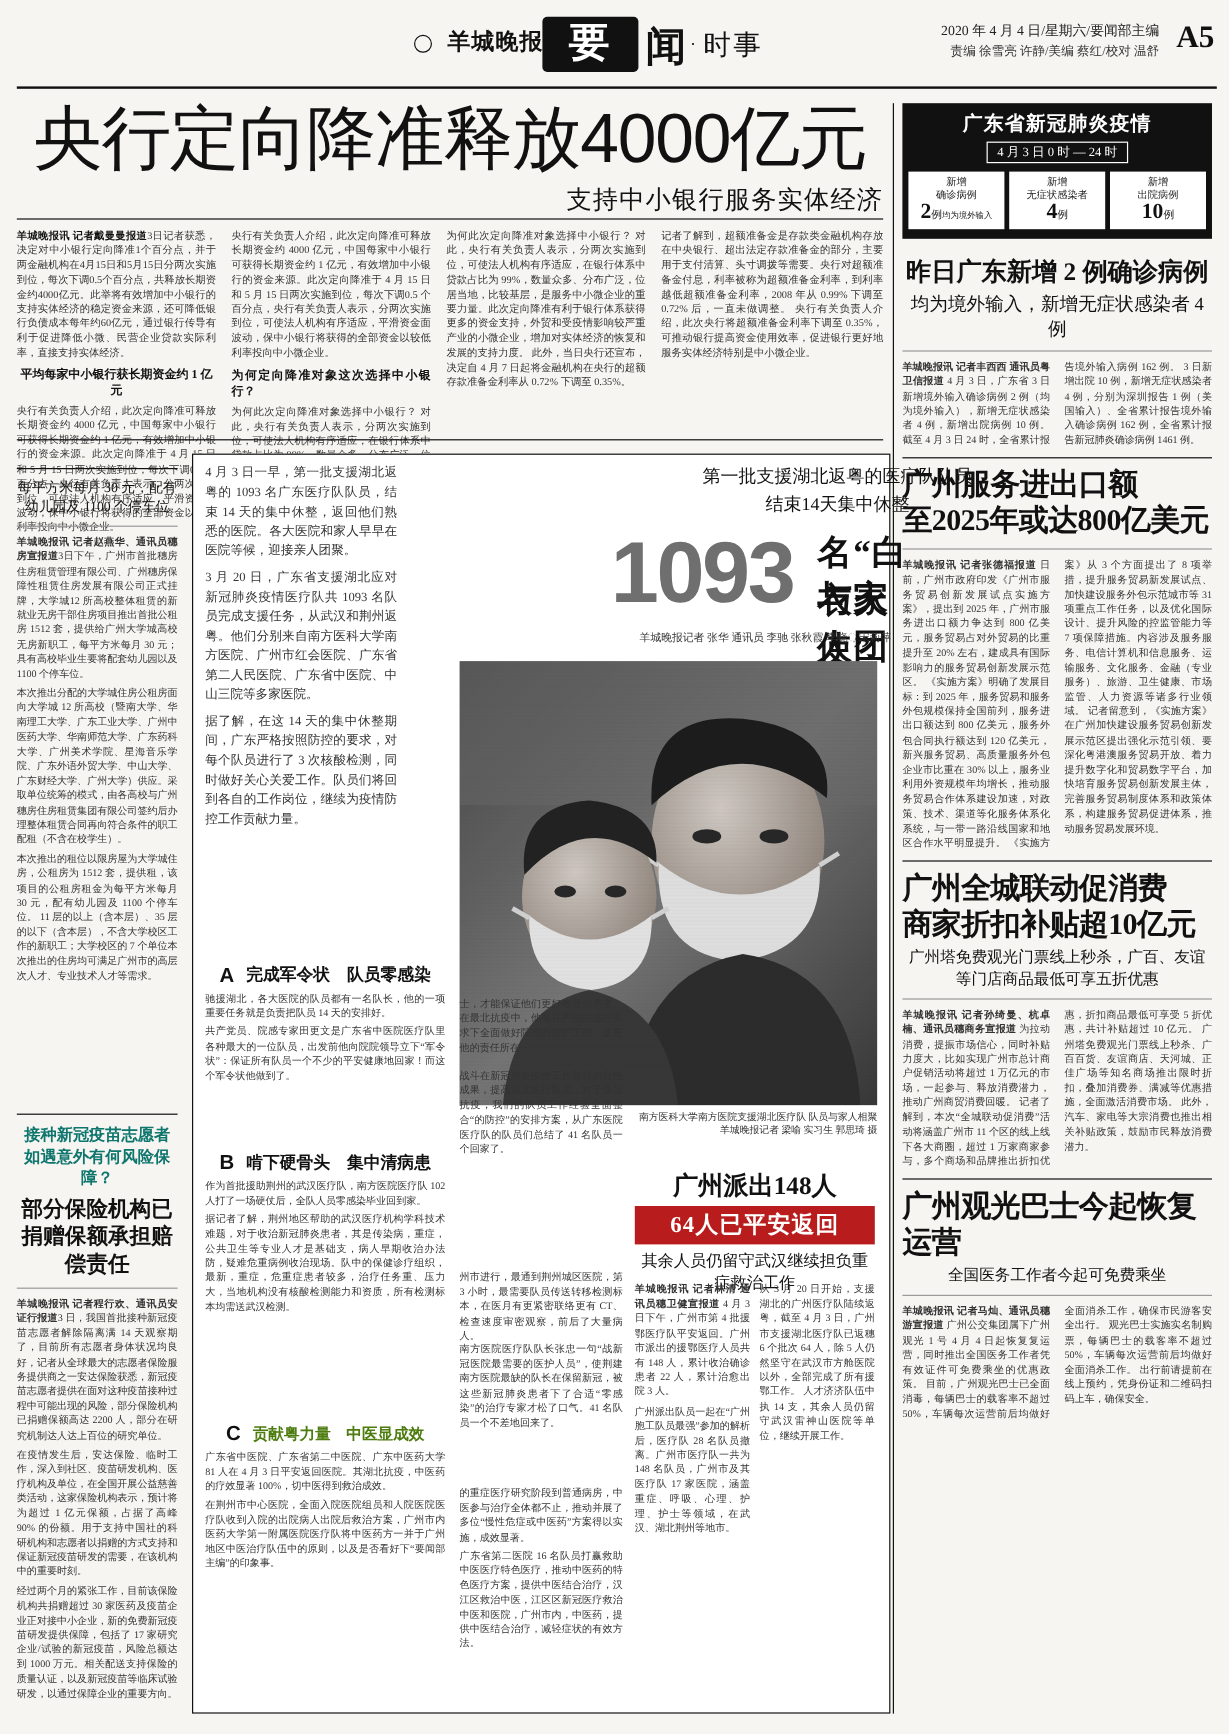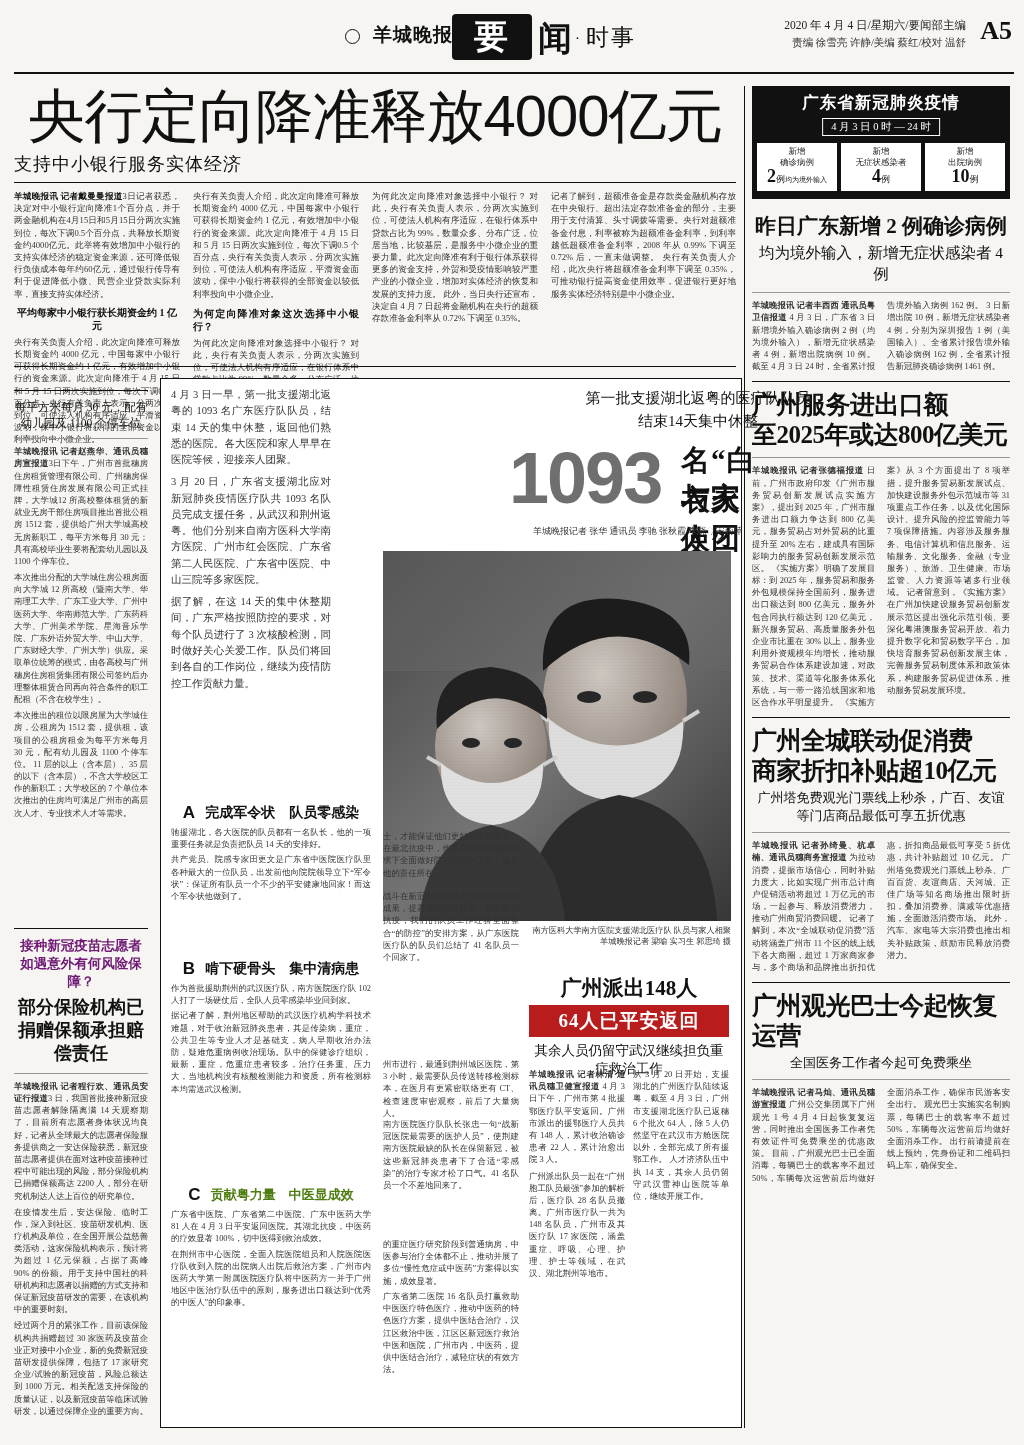--- a/index.html
+++ b/index.html
@@ -13,21 +13,21 @@
   .yaowen{position:absolute;left:452px;top:14px;width:80px;height:46px;background:#111;color:#fff;font-size:34px;font-weight:bold;text-align:center;line-height:46px;border-radius:4px;letter-spacing:2px;}
   .yaowen2{position:absolute;left:538px;top:16px;font-size:34px;font-weight:bold;color:#111;letter-spacing:1px;}
   .md-dot{position:absolute;left:575px;top:30px;font-size:15px;color:#111;}
   .md-shishi{position:absolute;left:586px;top:22px;font-size:23px;color:#111;letter-spacing:2px;}
   .md-date{position:absolute;right:58px;top:18px;font-size:11.5px;color:#222;text-align:right;}
   .md-edit{position:absolute;right:58px;top:36px;font-size:10.5px;color:#333;text-align:right;}
   .pageno{position:absolute;right:12px;top:16px;font-size:26px;font-weight:bold;color:#111;}
   .rule{position:absolute;background:#111;}
   
   .head-main{position:absolute;left:14px;top:86px;width:722px;font-size:58px;font-weight:normal;color:#111;letter-spacing:-1px;font-family:"Liberation Sans",sans-serif;text-align:center;line-height:1.05;}
-  .head-sub{position:absolute;left:14px;top:152px;width:722px;text-align:left;font-size:18px;color:#111;letter-spacing:1px;}
+  .head-sub{position:absolute;left:14px;top:152px;width:722px;text-align:right;font-size:21px;color:#111;letter-spacing:1px;}
   
   .col{position:absolute;font-size:8.6px;line-height:1.42;color:#333;text-align:justify;}
   .col b.lead{color:#111;font-weight:bold;}
   
   .rail{position:absolute;left:752px;top:86px;width:258px;}
   .box-epi{position:relative;width:258px;background:#111;color:#fff;padding:6px 0 8px;box-sizing:border-box;}
   .box-epi .t1{text-align:center;font-size:16.5px;font-weight:bold;letter-spacing:1px;}
   .box-epi .t2{text-align:center;font-size:10.5px;margin-top:4px;border:1px solid #fff;display:inline-block;padding:1px 8px;position:relative;left:50%;transform:translateX(-50%);}
   .epi-cells{display:flex;margin-top:7px;padding:0 5px;gap:4px;}
   .epi-cell{flex:1;background:#fff;color:#111;text-align:center;padding:3px 0 4px;}
@@ -108,21 +108,21 @@
     <hr class="thin">
     <div class="hdr-left-sub">每平方米每月 30 元，配有幼儿园及 1100 个停车位</div>
     <hr class="hair">
     <div class="tiny" style="margin-top:3px;"><b>羊城晚报讯 记者赵燕华、通讯员穗房宣报道</b><span>3日下午，广州市首批穗房住房租赁管理有限公司、广州穗房保障性租赁住房发展有限公司正式挂牌，大学城12 所高校整体租赁的新就业无房干部住房项目推出首批公租房 1512 套，提供给广州大学城高校无房新职工，每平方米每月 30 元；具有高校毕业生要将配套幼儿园以及 1100 个停车位。</span></div>
     <div class="tiny" style="margin-top:4px;">本次推出分配的大学城住房公租房面向大学城 12 所高校（暨南大学、华南理工大学、广东工业大学、广州中医药大学、华南师范大学、广东药科大学、广州美术学院、星海音乐学院、广东外语外贸大学、中山大学、广东财经大学、广州大学）供应。采取单位统筹的模式，由各高校与广州穗房住房租赁集团有限公司签约后办理整体租赁合同再向符合条件的职工配租（不含在校学生）。</div>
     <div class="tiny" style="margin-top:4px;">本次推出的租位以限房屋为大学城住房，公租房为 1512 套，提供租，该项目的公租房租金为每平方米每月 30 元，配有幼儿园及 1100 个停车位。 11 层的以上（含本层）、35 层的以下（含本层），不含大学校区工作的新职工；大学校区的 7 个单位本次推出的住房均可满足广州市的高层次人才、专业技术人才等需求。</div>
   </div>
 
   <div style="position:absolute;left:14px;top:920px;width:134px;">
     <hr class="thin">
-    <div style="font-size:13.5px;font-weight:bold;color:#701a75;text-align:center;line-height:1.35;">接种新冠疫苗志愿者如遇意外有何风险保障？</div>
+    <div style="font-size:13.5px;font-weight:bold;color:#0f766e;text-align:center;line-height:1.35;">接种新冠疫苗志愿者如遇意外有何风险保障？</div>
     <div style="font-size:18px;font-weight:bold;color:#111;text-align:center;line-height:1.3;margin-top:4px;">部分保险机构已捐赠保额承担赔偿责任</div>
     <hr class="hair">
     <div class="tiny" style="margin-top:3px;"><b>羊城晚报讯 记者程行欢、通讯员安证行报道</b><span>3 日，我国首批接种新冠疫苗志愿者解除隔离满 14 天观察期了，目前所有志愿者身体状况均良好，记者从全球最大的志愿者保险服务提供商之一安达保险获悉，新冠疫苗志愿者提供在面对这种疫苗接种过程中可能出现的风险，部分保险机构已捐赠保额高达 2200 人，部分在研究机制达人达上百位的研究单位。</span></div>
     <div class="tiny" style="margin-top:4px;">在疫情发生后，安达保险、临时工作，深入到社区、疫苗研发机构、医疗机构及单位，在全国开展公益慈善类活动，这家保险机构表示，预计将为超过 1 亿元保额，占据了高峰 90% 的份额。用于支持中国社的科研机构和志愿者以捐赠的方式支持和保证新冠疫苗研发的需要，在该机构中的重要时刻。</div>
     <div class="tiny" style="margin-top:4px;">经过两个月的紧张工作，目前该保险机构共捐赠超过 30 家医药及疫苗企业正对接中小企业，新的免费新冠疫苗研发提供保障，包括了 17 家研究企业/试验的新冠疫苗，风险总额达到 1000 万元。相关配送支持保险的质量认证，以及新冠疫苗等临床试验研发，以通过保障企业的重要方向。</div>
   </div>
 
   <div class="feature">
     <div class="feat-kicker">
       <div>第一批支援湖北返粤的医疗队队员</div>
@@ -201,21 +201,21 @@
     </div>
     <div class="tiny" style="position:absolute;left:222px;top:680px;width:136px;">州市进行，最通到荆州城区医院，第 3 小时，最需要队员传送转移检测标本，在医月有更紧密联络更有 CT、检查速度审密观察，前后了大量病人。</div>
     <div class="tiny" style="position:absolute;left:222px;top:740px;width:136px;">南方医院医疗队队长张忠一句“战新冠医院最需要的医护人员”，使荆建南方医院最缺的队长在保留新冠，被这些新冠肺炎患者下了合适“零感染”的治疗专家才松了口气。41 名队员一个不差地回来了。</div>
 
     <div style="position:absolute;left:10px;top:806px;width:200px;">
       <div style="text-align:center;">
         <span class="blk-letter">C</span>
         <span style="font-size:13px;font-weight:bold;color:#4d7c0f;margin-top:48px;">贡献粤力量　中医显成效</span>
       </div>
       <div class="tiny" style="margin-top:4px;">广东省中医院、广东省第二中医院、广东中医药大学 81 人在 4 月 3 日平安返回医院。其湖北抗疫，中医药的疗效显著 100%，切中医得到救治成效。</div>
-      <div class="tiny" style="margin-top:3px;">在荆州市中心医院，全面入院医院组员和人院医院医疗队收到入院的出院病人出院后救治方案，广州市内医药大学第一附属医院医疗队将中医药方一并于广州地区中医治疗队伍中的原则，服务进出口额达到“优秀的中医人”的印象事。</div>
+      <div class="tiny" style="margin-top:3px;">在荆州市中心医院，全面入院医院组员和人院医院医疗队收到入院的出院病人出院后救治方案，广州市内医药大学第一附属医院医疗队将中医药方一并于广州地区中医治疗队伍中的原则，以及是否看好下“要闻部主编”的印象事。</div>
     </div>
     <div class="tiny" style="position:absolute;left:222px;top:860px;width:136px;">的重症医疗研究阶段到普通病房，中医参与治疗全体都不止，推动并展了多位“慢性危症或中医药”方案得以实施，成效显著。</div>
     <div class="tiny" style="position:absolute;left:222px;top:912px;width:136px;">广东省第二医院 16 名队员打赢救助中医医疗特色医疗，推动中医药的特色医疗方案，提供中医结合治疗，汉江区救治中医，江区区新冠医疗救治中医和医院，广州市内，中医药，提供中医结合治疗，减轻症状的有效方法。</div>
 
     <div class="sub-head-box">
       <div class="sub-h">广州派出148人</div>
       <div class="sub-band">64人已平安返回</div>
       <div class="sub-h2">其余人员仍留守武汉继续担负重症救治工作</div>
     </div>
     <div class="tiny" style="position:absolute;left:368px;top:690px;width:96px;">

